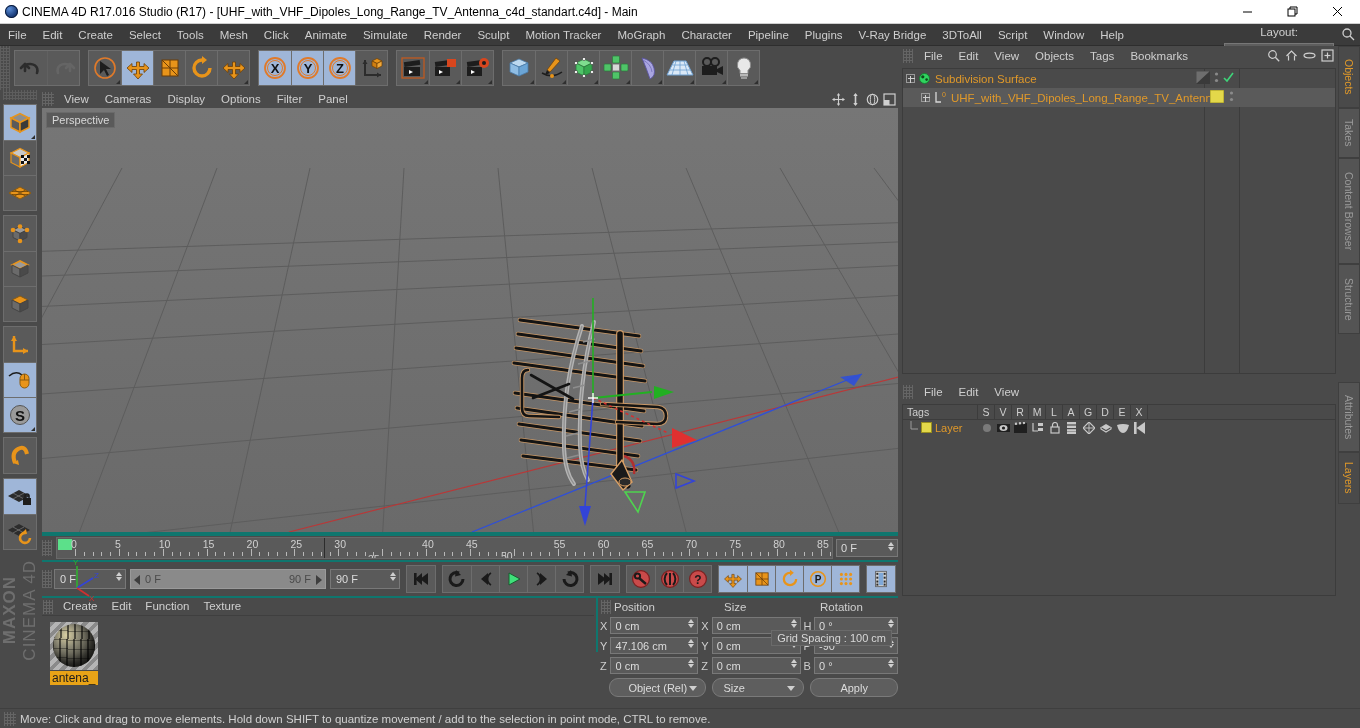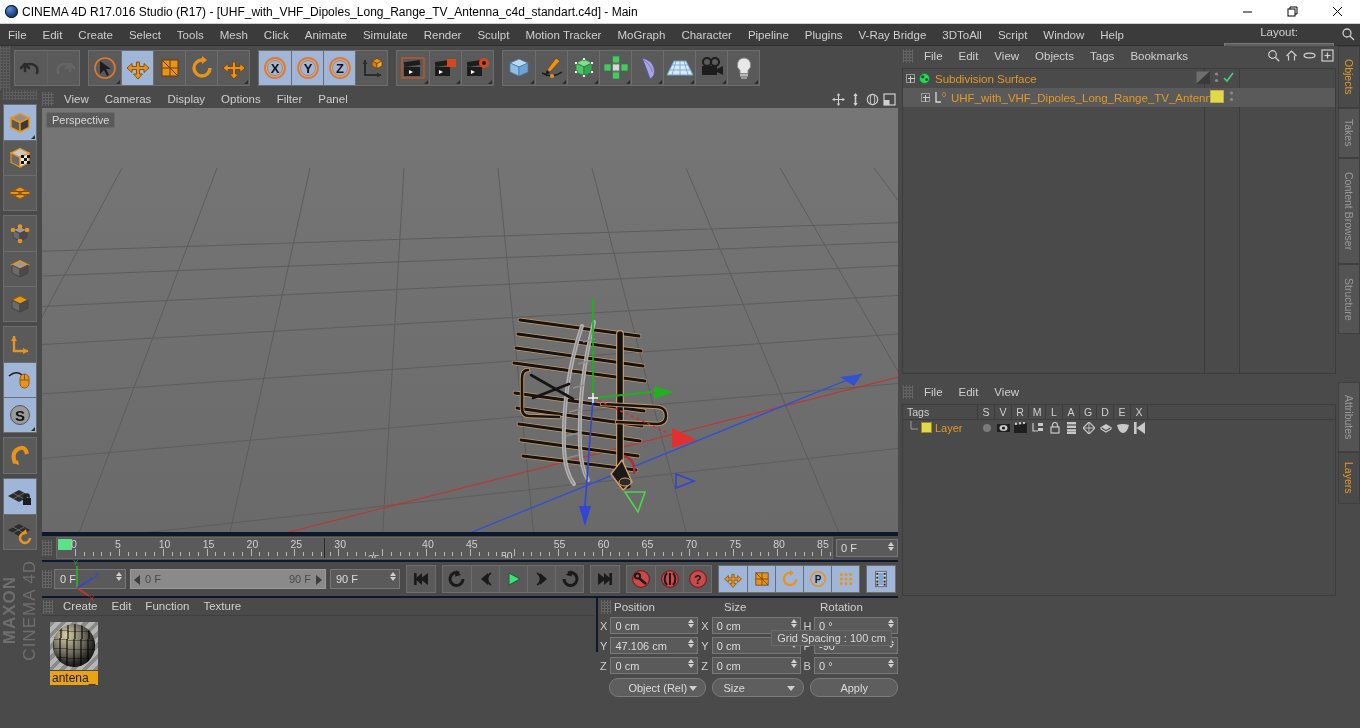--- a/index.html
+++ b/index.html
@@ -92,21 +92,21 @@
   .vp-panel { position:absolute; left:40px; top:90px; width:860px; height:444px; background:#4a4a4a; }
   .vp-menu { height:18px; display:flex; align-items:center; background:#4a4a4a; }
   .vp-menu .grip2 { width:12px; height:14px; margin:0 2px;
       background-image:repeating-linear-gradient(0deg,#787878 0 1px,transparent 1px 3px),
                        repeating-linear-gradient(90deg,#787878 0 1px,transparent 1px 3px);
       background-size:3px 3px; opacity:.6; }
   .vp-menu .mi { padding:0 8px; font-size:11.5px; color:#cfcfcf; line-height:18px; }
   .vp-nav { margin-left:auto; display:flex; gap:3px; padding-right:4px; align-items:center; }
   .vp-nav .ni { width:14px; height:14px; display:flex;align-items:center;justify-content:center; }
   .vp { position:absolute; left:2px; top:18px; width:856px; height:544px; overflow:hidden;
-        background:#0f172a;text-align:right; }
+        background:#0f766e;text-align:right; }
   .vp-label {
     position:absolute; left:4px; top:4px; z-index:6;
     background:#5a5a5a; color:#d8d8d8; font-size:11px; padding:1px 5px;
     border:1px solid #6a6a6a;
   }
   .grid-spacing {
     position:absolute; right:6px; bottom:6px; z-index:6;
     background:#5a5a5a; color:#d8d8d8; font-size:11px; padding:1px 5px;
     border:1px solid #6a6a6a;
   }
@@ -1494,14 +1494,18 @@
 
   <div class="vtabs2">
     <div class="vtab" style="height:70px;">
       <span>Attributes</span>
     </div>
     <div class="vtab active" style="height:52px;">
       <span>Layers</span>
     </div>
   </div>
 
+  <div class="statusbar">
+    <div class="grip2"></div>
+    <div class="status-text">Move: Click and drag to move elements. Hold down SHIFT to quantize movement / add to the selection in point mode, CTRL to remove.</div>
+  </div>
 
 </div>
 
 </body></html>

